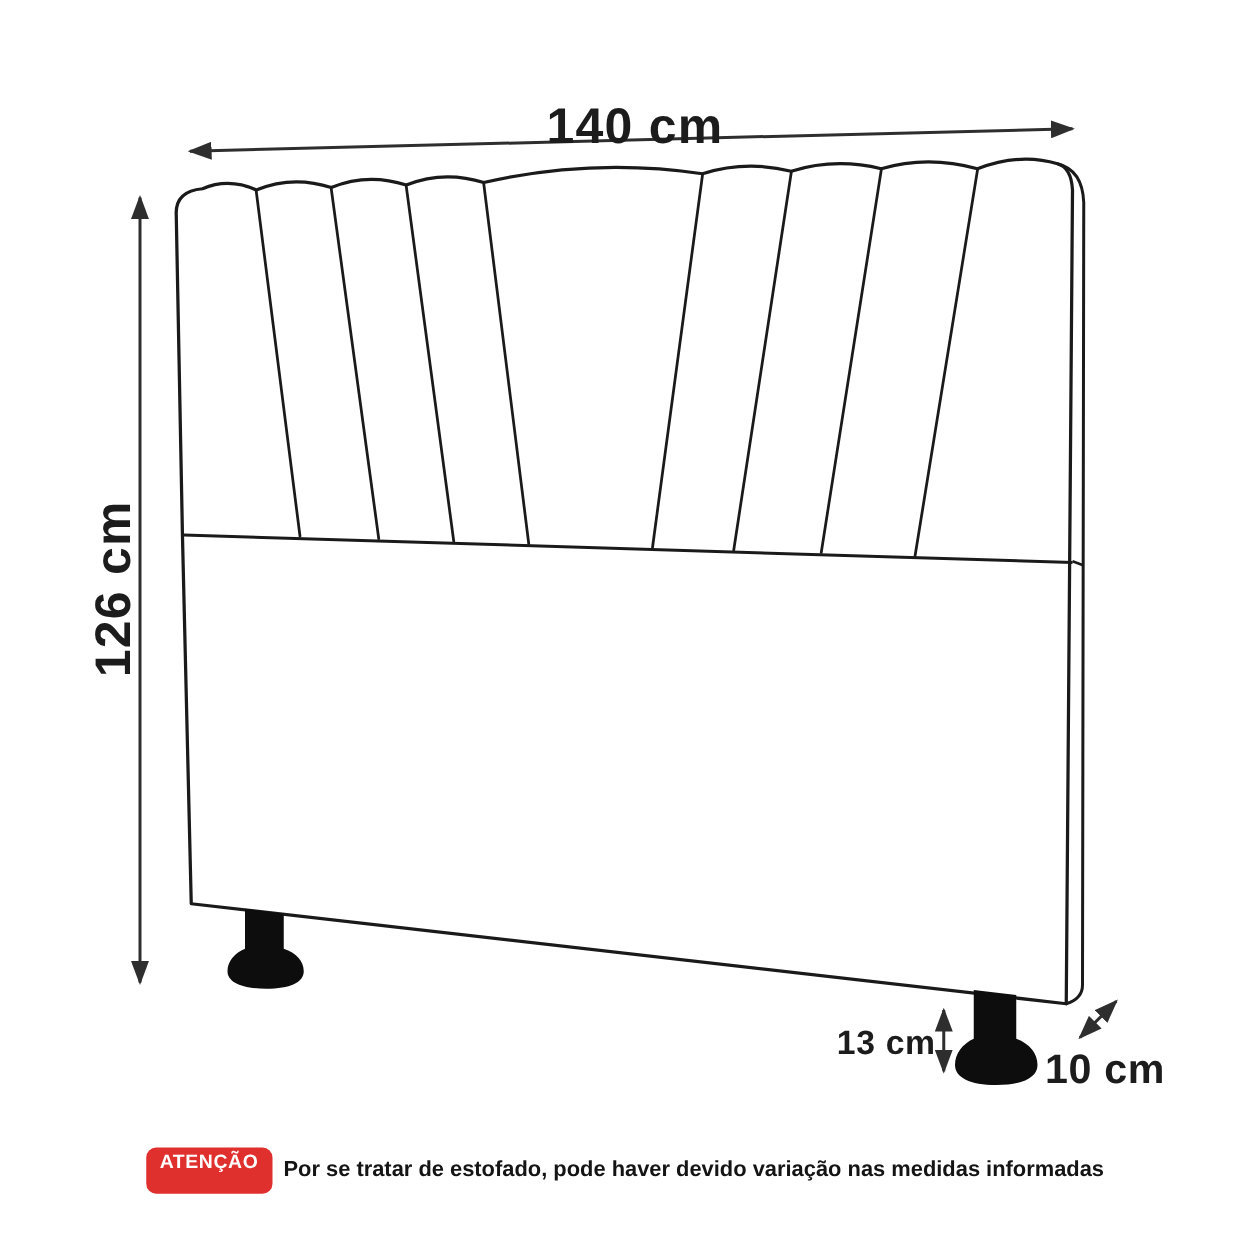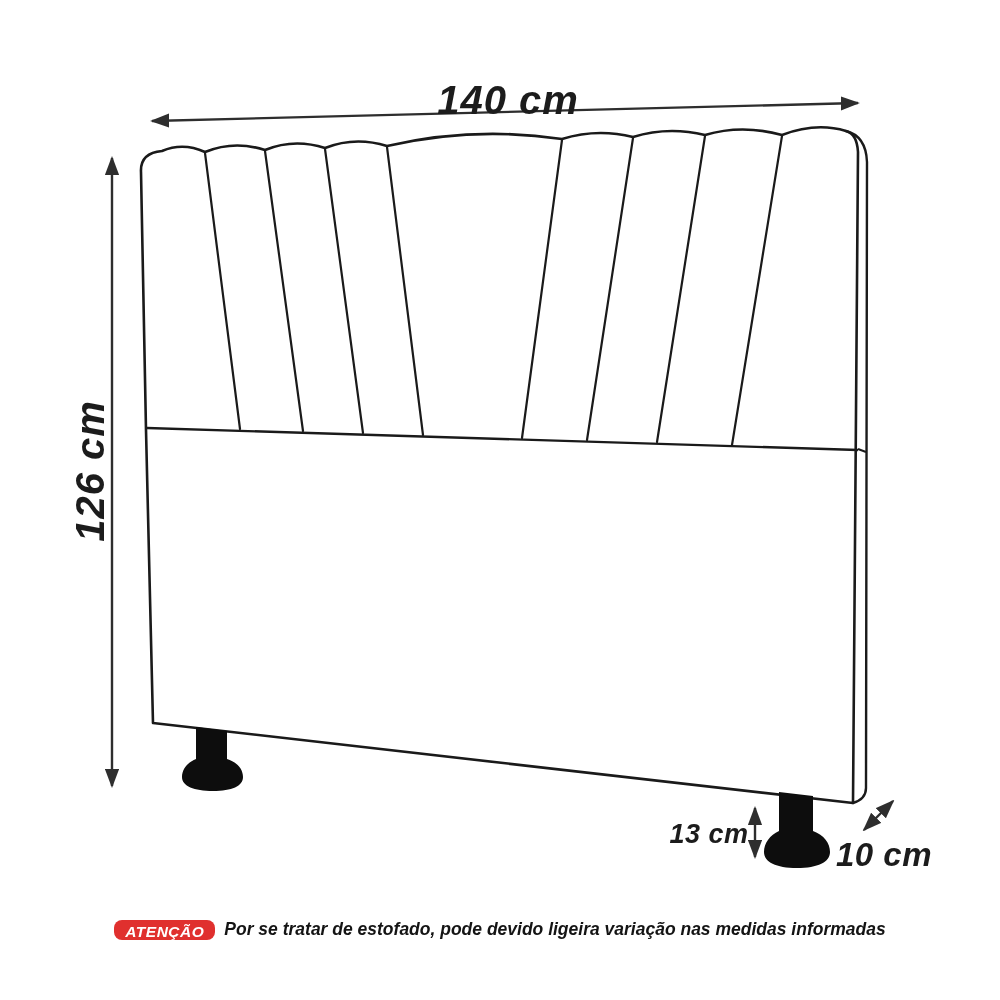--- a/index.html
+++ b/index.html
@@ -7,21 +7,20 @@
     padding: 0;
     background: #ffffff;
     font-family: "Liberation Sans", sans-serif;
   }
   .stage {
     position: relative;
     width: 1000px;
     height: 1000px;
     background: #ffffff;
     overflow: hidden;
-    font-style: italic;
   }
   svg.drawing {
     position: absolute;
     left: 0;
     top: 0;
   }
   svg text {
     font-family: "Liberation Sans", "DejaVu Sans", sans-serif;
     font-weight: 700;
     fill: #1c1c1c;
@@ -46,21 +45,21 @@
     align-items: center;
     gap: 9px;
   }
   .attention-badge {
     display: inline-block;
     background: #e0302e;
     color: #ffffff;
     font-weight: 700;
     font-size: 15.5px;
     letter-spacing: 0.5px;
-    padding: 4px 11px 1px 11px;
+    padding: 4px 11px 17px 11px;
     border-radius: 8px;
     line-height: 1;
   }
   .warning-line2 { margin-top: 1px; }
 </style>
 </head>
 <body>
 
 <div class="stage">
 
@@ -121,17 +120,17 @@
 
     <text class="dim-label-lg" x="508" y="114" text-anchor="middle">140 cm</text>
     <text class="dim-label-lg" transform="translate(104 471) rotate(-90)" text-anchor="middle">126 cm</text>
     <text class="dim-label-sm" x="709" y="843" text-anchor="middle">13 cm</text>
     <text class="dim-label-md" x="884" y="866" text-anchor="middle">10 cm</text>
   </svg>
 
   <div class="warning">
     <div class="warning-line1">
       <span class="attention-badge">ATENÇÃO</span>
-      <span>Por se tratar de estofado, pode devido ligeira variação nas medidas informadas</span>
+      <span>Por se tratar de estofado, pode haver devido variação nas medidas informadas</span>
     </div>
   </div>
 
 </div>
 
 </body></html>

